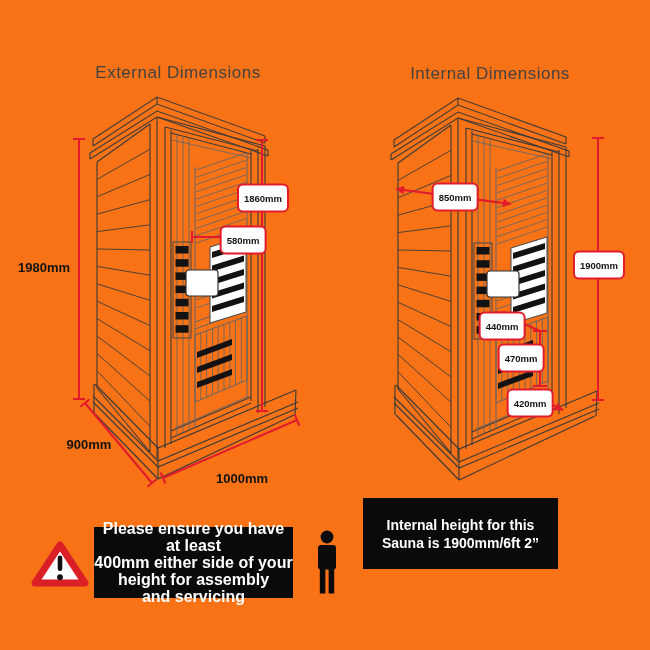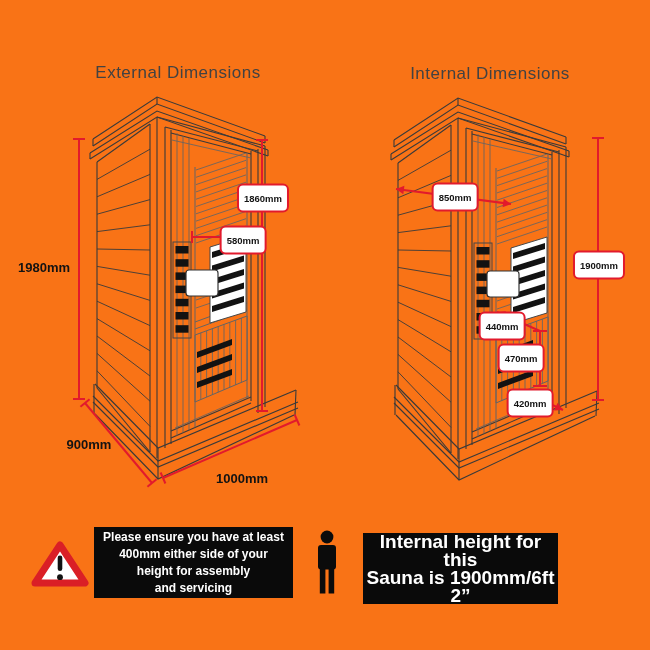--- a/index.html
+++ b/index.html
@@ -9,22 +9,22 @@
   .title{position:absolute;transform:translate(-50%,-50%);font-size:17px;color:#424242;
          letter-spacing:.5px;white-space:nowrap;}
   .dim{position:absolute;transform:translate(-50%,-50%);font-weight:bold;color:#131313;
        white-space:nowrap;z-index:5;}
   .dim.plain{font-size:13px;}
   .dim.pill{font-size:9.5px;line-height:11px;background:#fff;border:2px solid var(--red,#e21a2c);
             border-radius:6px;padding:7px 5px;}
   .note-box{position:absolute;background:var(--note-bg,#0a0a0a);color:var(--note-fg,#fff);
             font-weight:bold;display:flex;flex-direction:column;align-items:center;
             justify-content:center;text-align:center;z-index:4;}
-  .note-box.assembly{left:94px;top:527px;width:199px;height:71px;font-size:12px;line-height:17px;}
-  .note-box.height{left:363px;top:533px;width:195px;height:71px;font-size:19px;line-height:18px;}
+  .note-box.assembly{left:94px;top:527px;width:199px;height:71px;font-size:16px;line-height:17px;}
+  .note-box.height{left:363px;top:498px;width:195px;height:71px;font-size:14px;line-height:18px;}
   .icon{position:absolute;z-index:4;}
 </style>
 </head>
 <body>
 
 <div class="canvas">
 
   <div class="title" style="left:178px;top:73px">External Dimensions</div>
   <div class="title" style="left:490px;top:74px">Internal Dimensions</div>
 

